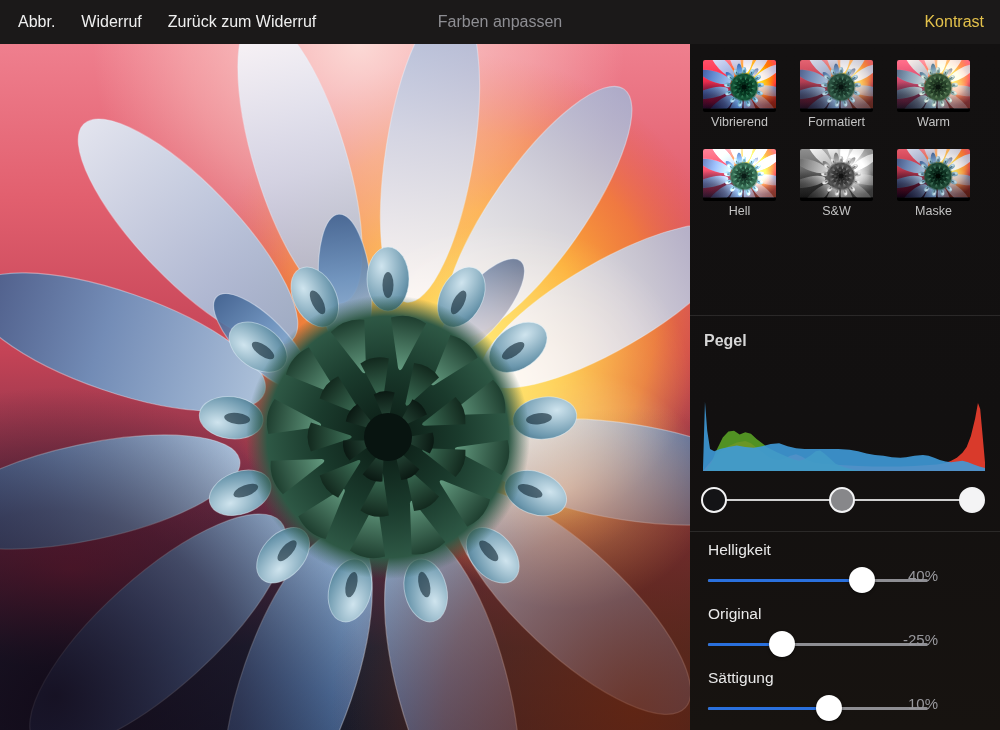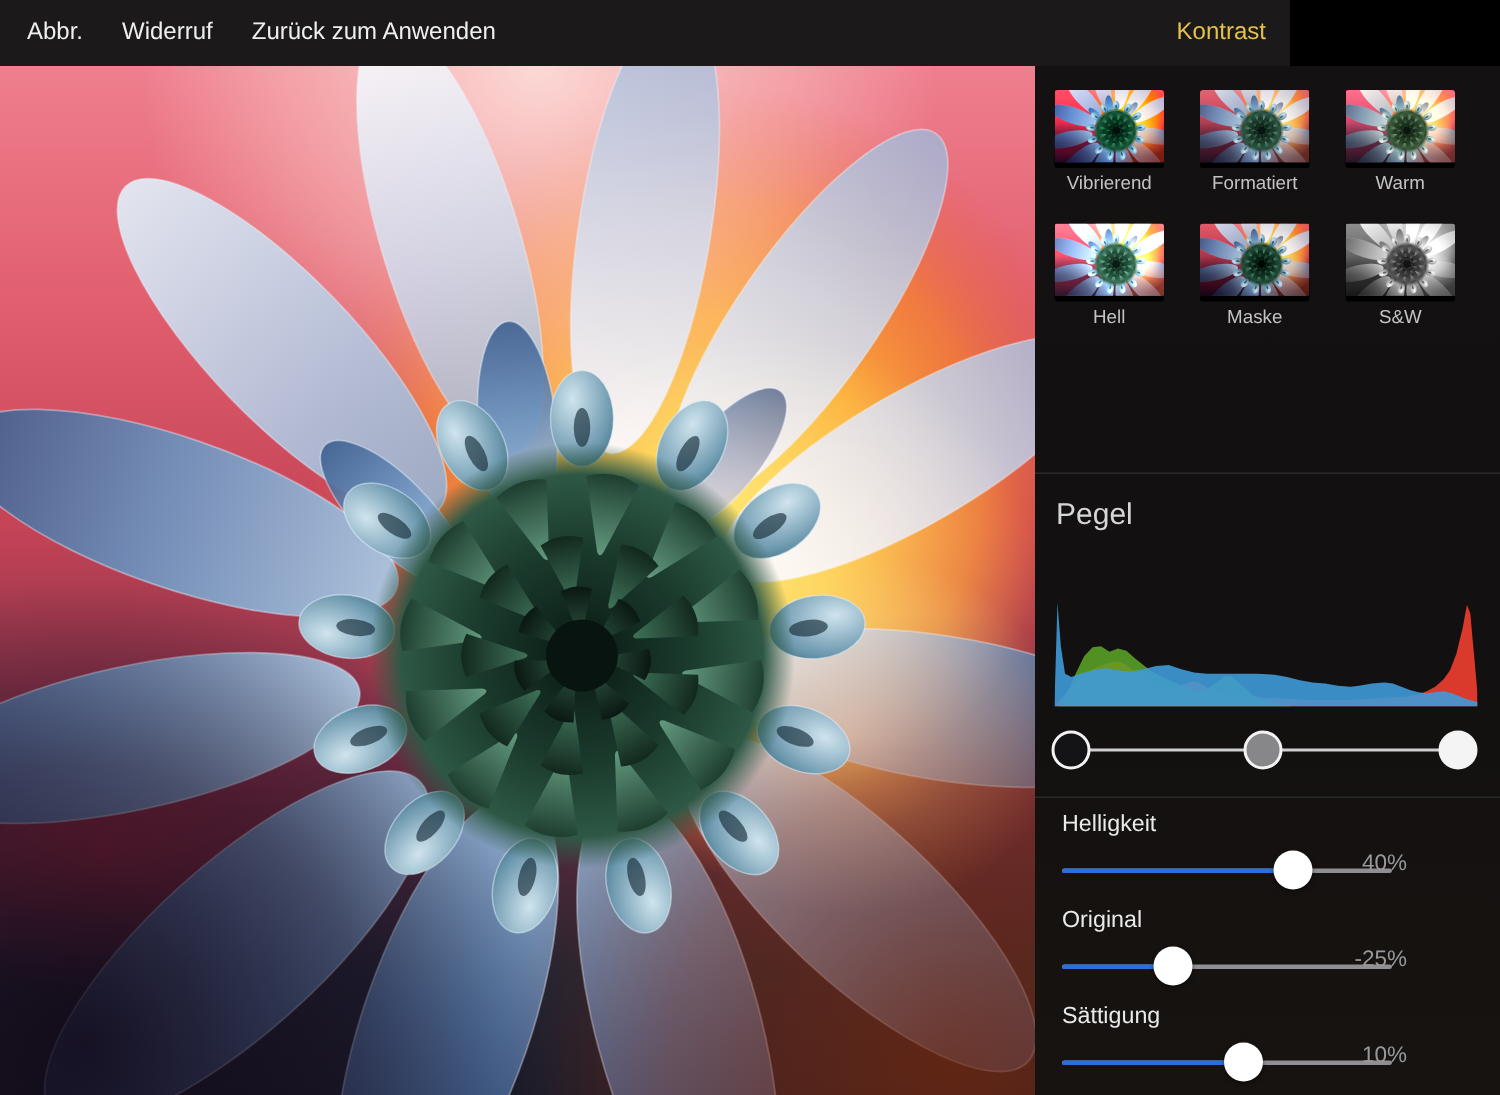--- a/index.html
+++ b/index.html
@@ -1,20 +1,20 @@
 <!DOCTYPE html>
 <html><head>
 <meta charset="utf-8">
 <style>
   html,body{margin:0;padding:0;background:#000;}
   body{width:1000px;height:730px;position:relative;overflow:hidden;
        font-family:"Liberation Sans","DejaVu Sans",sans-serif;
        -webkit-font-smoothing:antialiased;}
   
-  .topbar{position:absolute;left:0;top:0;width:860px;height:44px;background:#1b1919;
+  .topbar{position:absolute;left:0;top:0;width:1000px;height:44px;background:#1b1919;
           display:flex;align-items:center;z-index:5;}
   .tb-left{display:flex;align-items:center;gap:26px;padding-left:18px;}
   .tb-btn{color:#efefef;font-size:16px;cursor:pointer;white-space:nowrap;}
   .tb-title{position:absolute;left:0;right:0;text-align:center;color:#8e8e93;
             font-size:16px;pointer-events:none;}
   .tb-apply{position:absolute;right:16px;color:#e3c14b;font-size:16px;cursor:pointer;}
   
   .canvas{position:absolute;left:0;top:44px;width:690px;height:686px;overflow:hidden;}
   .canvas svg{display:block;}
   
@@ -29,21 +29,21 @@
                 white-space:nowrap;overflow:hidden;}
   .f-vibrant  svg{filter:saturate(1.55) contrast(1.06);}
   .f-none     svg{filter:none;}
   .f-warm     svg{filter:sepia(.28) saturate(1.35) hue-rotate(-12deg) brightness(1.05);}
   .f-sepia    svg{filter:sepia(.85) saturate(.9) brightness(1.05);}
   .f-bright   svg{filter:brightness(1.35) saturate(1.05);}
   .f-mask     svg{filter:contrast(1.12) brightness(.95);}
   .f-bw       svg{filter:grayscale(1) brightness(1.12);}
   .f-invert   svg{filter:invert(1) hue-rotate(15deg) saturate(.85);}
   .divider{position:absolute;left:0;right:0;height:1px;background:rgba(255,255,255,.1);}
-  .section-label{position:absolute;left:14px;color:#d6d6d6;font-size:20px;}
+  .section-label{position:absolute;left:14px;color:#d6d6d6;font-size:16px;font-weight:bold;}
   .hist-wrap{position:absolute;left:13px;top:354px;width:282px;height:73px;}
   .hist-wrap svg{display:block;width:282px;height:73px;}
   
   .levels-slider{position:absolute;left:13px;top:443px;width:282px;height:26px;}
   .levels-track{position:absolute;left:8px;right:2px;top:12px;height:2px;background:#cfcfcf;}
   .knob{position:absolute;top:0;width:26px;height:26px;border-radius:50%;
         border:2.5px solid #f3f3f4;box-sizing:border-box;cursor:pointer;
         transform:translateX(-13px);}
   
   .adj-row{position:absolute;left:0;width:266px;height:60px;}
@@ -258,22 +258,23 @@
         </g>
       <circle cx="388" cy="393" r="24" fill="#081410"></circle>
     </symbol>
   </defs>
 </svg>
 
 <div class="topbar">
   <div class="tb-left">
     <span class="tb-btn">Abbr.</span>
     <span class="tb-btn">Widerruf</span>
-    <span class="tb-btn">Zurück zum Anwenden</span>
-  </div>
+    <span class="tb-btn">Zurück zum Widerruf</span>
+  </div>
+  <span class="tb-title">Farben anpassen</span>
   <span class="tb-apply">Kontrast</span>
 </div>
 
 <div class="canvas">
   <svg width="690" height="686" viewBox="0 0 690 686">
     <use href="#flowerSym"></use>
   </svg>
 </div>
 
 <div class="sidebar">
@@ -303,35 +304,35 @@
         <div class="filter-label">Warm</div>
       </div>
       <div class="filter-item f-bright">
         <div class="filter-thumb">
           <svg viewBox="0 40 690 500" preserveAspectRatio="xMidYMid slice">
             <use href="#flowerSym" xlink:href="#flowerSym"></use>
           </svg>
         </div>
         <div class="filter-label">Hell</div>
       </div>
+      <div class="filter-item f-bw">
+        <div class="filter-thumb">
+          <svg viewBox="0 40 690 500" preserveAspectRatio="xMidYMid slice">
+            <use href="#flowerSym" xlink:href="#flowerSym"></use>
+          </svg>
+        </div>
+        <div class="filter-label">S&amp;W</div>
+      </div>
       <div class="filter-item f-mask">
         <div class="filter-thumb">
           <svg viewBox="0 40 690 500" preserveAspectRatio="xMidYMid slice">
             <use href="#flowerSym" xlink:href="#flowerSym"></use>
           </svg>
         </div>
         <div class="filter-label">Maske</div>
-      </div>
-      <div class="filter-item f-bw">
-        <div class="filter-thumb">
-          <svg viewBox="0 40 690 500" preserveAspectRatio="xMidYMid slice">
-            <use href="#flowerSym" xlink:href="#flowerSym"></use>
-          </svg>
-        </div>
-        <div class="filter-label">S&amp;W</div>
       </div>
     </div>
 
   <div class="divider" style="top:271px"></div>
   <div class="section-label" style="top:288px">Pegel</div>
 
   <div class="hist-wrap">
     <svg id="histSvg" viewBox="0 0 100 100" preserveAspectRatio="none">
         <path d="M0,100 L0.0,100.0 L3.0,86.0 L6.0,74.0 L9.0,66.0 L12.0,61.0 L15.0,59.0 L17.0,62.0 L19.0,68.0 L21.0,74.0 L23.0,80.0 L25.0,84.0 L27.0,85.0 L29.0,83.0 L31.0,79.0 L33.0,77.0 L35.0,80.0 L37.0,85.0 L39.0,88.0 L42.0,90.0 L46.0,91.0 L50.0,92.0 L55.0,93.0 L60.0,94.0 L65.0,94.0 L70.0,94.0 L75.0,93.0 L79.0,92.0 L83.0,91.0 L86.0,89.0 L88.0,86.0 L90.0,82.0 L92.0,75.0 L93.5,67.0 L95.0,52.0 L96.5,28.0 L97.5,7.0 L98.3,15.0 L99.0,45.0 L100.0,88.0 L100,100 Z" fill="#d93a2b" fill-opacity="1"></path>
         <path d="M0,100 L1.0,100.0 L3.0,88.0 L5.0,70.0 L7.0,54.0 L9.0,46.0 L11.0,45.0 L13.0,50.0 L15.0,47.0 L17.0,49.0 L19.0,56.0 L21.0,62.0 L23.0,68.0 L26.0,74.0 L29.0,79.0 L32.0,84.0 L34.0,86.0 L36.0,84.0 L38.0,79.0 L40.0,73.0 L41.5,72.0 L43.0,76.0 L45.0,83.0 L47.0,90.0 L50.0,95.0 L53.0,98.0 L56.0,100.0 L100,100 Z" fill="#5aa326" fill-opacity="0.88"></path>

